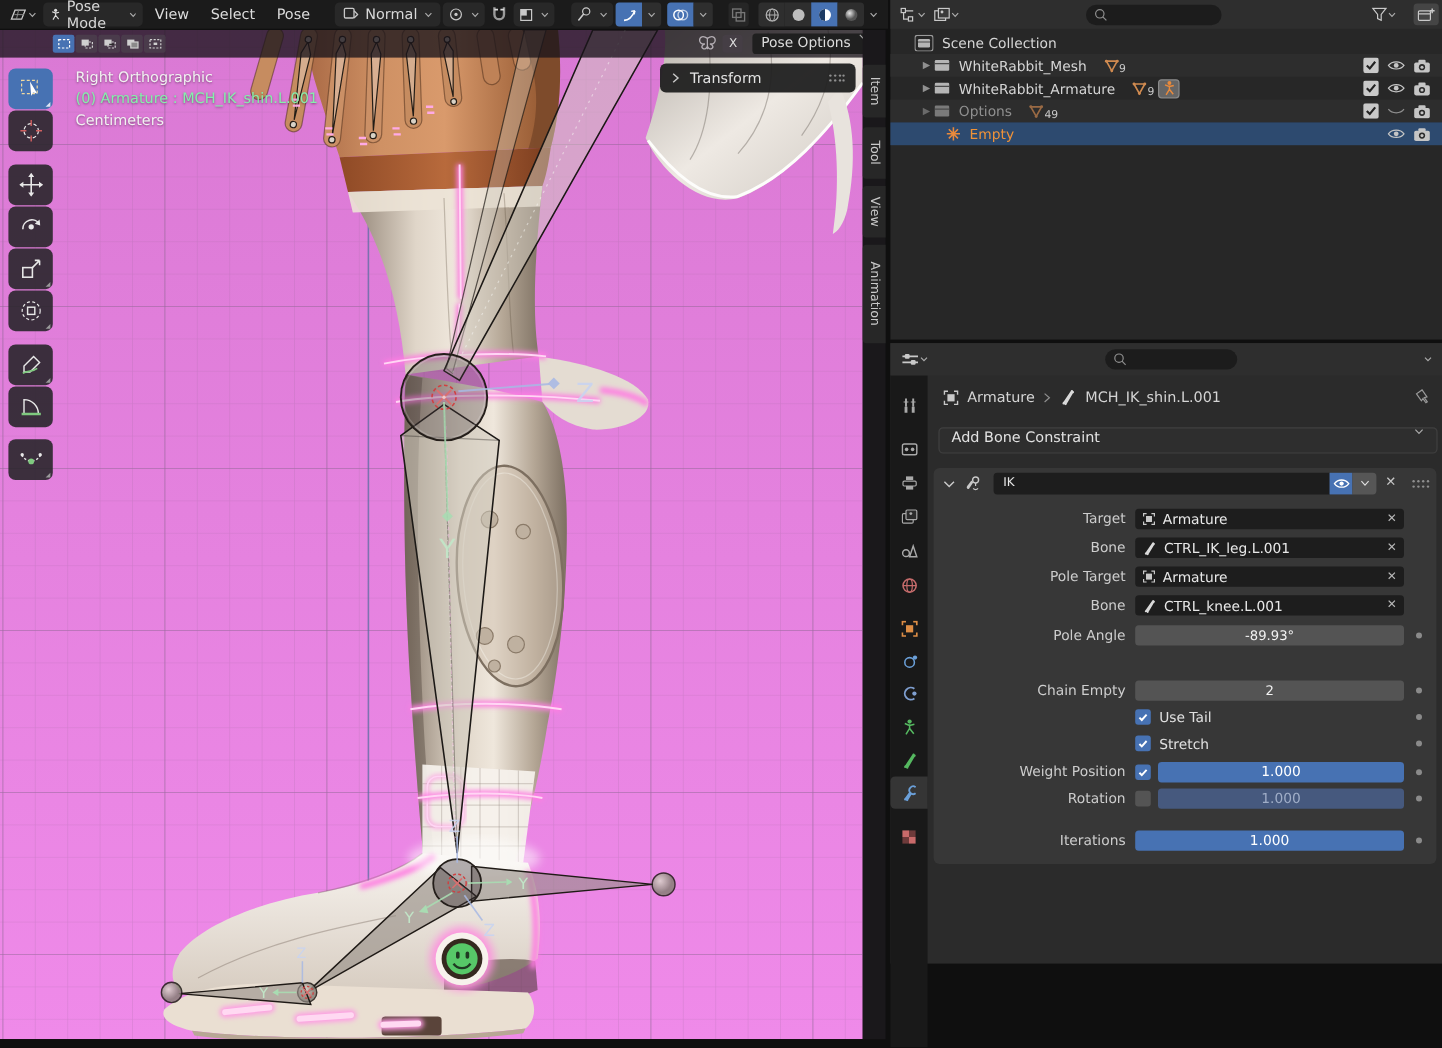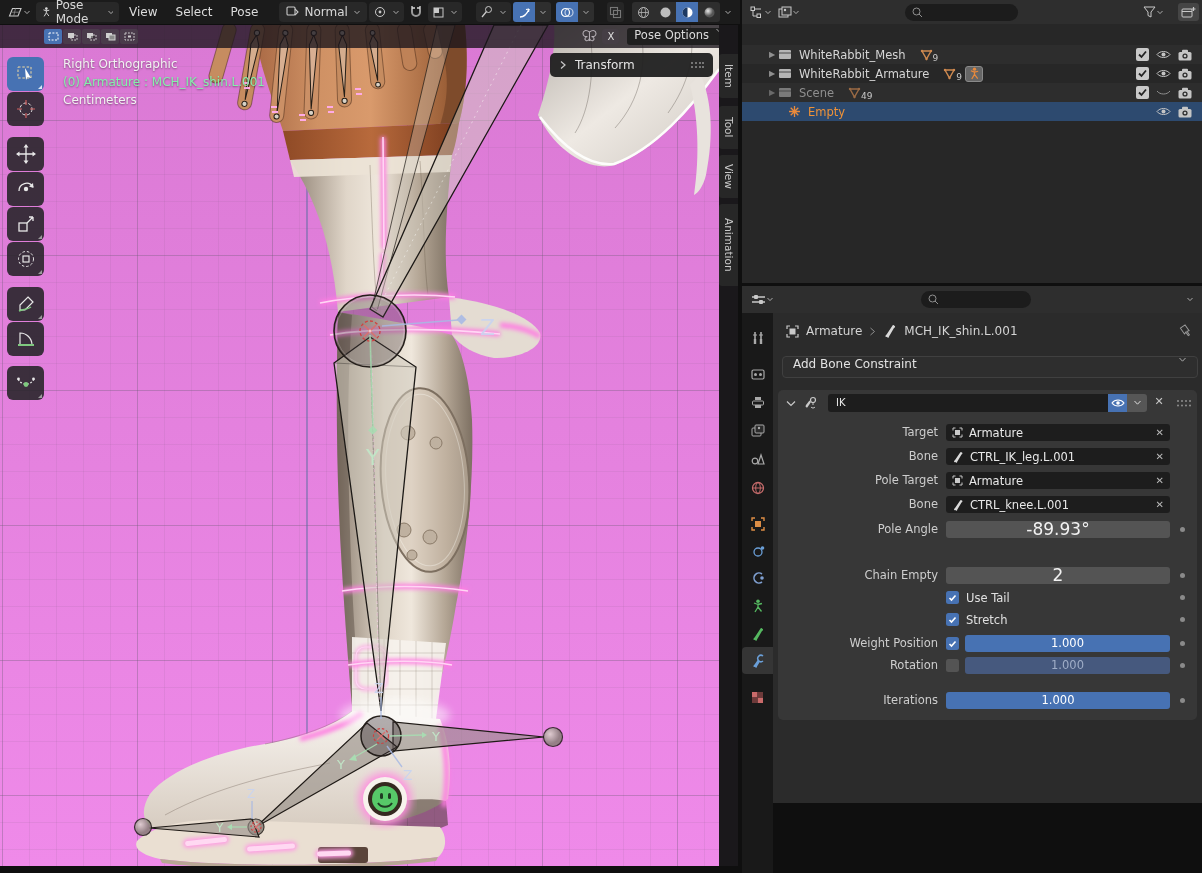--- a/index.html
+++ b/index.html
@@ -56,21 +56,21 @@
 #ikname{position:absolute;left:50px;top:4px;width:280px;height:18px;background:#1d1d1d;border-radius:3px 0 0 3px;color:#e9e9e9;font-size:10px;line-height:18px;padding-left:8px}
 #ikeye{position:absolute;left:330px;top:4px;width:19px;height:18px;background:#4772b3;display:flex;align-items:center;justify-content:center}
 #ikdrop{position:absolute;left:349px;top:4px;width:20px;height:18px;background:#565656;border-radius:0 3px 3px 0;display:flex;align-items:center;justify-content:center}
 #ikx{position:absolute;left:374px;top:5px;width:14px;height:14px;color:#c6c6c6;font-size:11px;text-align:center;line-height:14px}
 .prow{position:absolute;left:8px;width:403px;height:17px}
 .plabel{position:absolute;left:0;top:0;width:152px;text-align:right;font-size:11.5px;color:#cdcdcd;line-height:17px}
 .pctl{position:absolute;left:160px;top:0;width:224px;height:17px}
 .pdot{position:absolute;left:394px;top:6px;width:5px;height:5px;border-radius:50%;background:#8a8a8a}
 .objfield{display:flex;align-items:center;height:17px;background:#1d1d1d;border-radius:3px;padding:0 6px;gap:6px;font-size:11.5px;color:#e8e8e8}
 .objfield .x{margin-left:auto;color:#b9b9b9;font-size:10px}
-.numfield{height:17px;background:#545454;border-radius:3px;text-align:center;line-height:17px;font-size:17px;color:#f2f2f2}
+.numfield{height:17px;background:#545454;border-radius:3px;text-align:center;line-height:17px;font-size:11px;color:#f2f2f2}
 .slider{height:17px;background:#4772b3;border-radius:3px;text-align:center;line-height:17px;font-size:11.5px;color:#fff}
 .slider.dis{background:#46597e;color:#9fadc7}
 .cbx{width:13px;height:13px;border-radius:2.5px;background:#4772b3;display:inline-flex;align-items:center;justify-content:center}
 .cbx.off{background:#545454}
 .cblabel{font-size:11.5px;color:#e0e0e0;margin-left:7px}
 .checkrow{display:flex;align-items:center;height:17px;padding-top:2px}
 svg{display:block}
 </style>
 </head>
 <body>
@@ -642,20 +642,30 @@
     </span>
     <span style="position:absolute;left:436px;width:21px;height:18px;background:#454545;border-radius:3px" class="flex">
       <svg width="15" height="13" style="margin:auto">
           <rect x="1" y="3" width="10" height="8" rx="1" fill="none" stroke="#c9c9c9"></rect>
           <path d="M1 5.5 h10" stroke="#c9c9c9"></path>
           <path d="M12.5 1 v4 M10.5 3 h4" stroke="#c9c9c9" stroke-width="1.2"></path>
         </svg>
     </span>
   </div>
 
+  <div class="orow" style="top:26px">
+    <span style="width:20px"></span>
+    <svg width="16" height="14">
+        <rect x="0.5" y="0.5" width="15" height="13" rx="2" fill="none" stroke="#9a9a9a"></rect>
+        <rect x="3" y="3.5" width="10" height="7" rx="1" fill="#b5b5b5"></rect>
+        <path d="M3 6 h10" stroke="#4a4a4a"></path>
+      </svg>
+    <span style="width:7px"></span>
+      <span>Scene Collection</span>
+  </div>
 
   <div class="orow stripe" style="top:45px">
     <span class="disc" style="margin-left:24px">▶</span>
     <svg width="14" height="11">
         <rect x="1" y="1" width="12" height="9" rx="1" fill="#b5b5b5"></rect>
         <path d="M1 4 h12" stroke="#4a4a4a"></path>
       </svg>
     <span style="width:7px"></span>
       <span>WhiteRabbit_Mesh</span>
     <span style="width:14px"></span>
@@ -725,21 +735,21 @@
     </span>
   </div>
 
   <div class="orow stripe" style="top:83px;color:#8f8f8f">
     <span class="disc" style="margin-left:24px;color:#6a6a6a">▶</span>
     <svg width="14" height="11">
         <rect x="1" y="1" width="12" height="9" rx="1" fill="#7a7a7a"></rect>
         <path d="M1 4 h12" stroke="#4a4a4a"></path>
       </svg>
     <span style="width:7px"></span>
-      <span>Scene</span>
+      <span>Options</span>
     <span style="width:14px"></span>
     <svg width="13" height="12">
         <path d="M2 2 L11 2 L6.5 10 Z" fill="none" stroke="#9a6a44" stroke-width="1.4"></path>
         <circle cx="2" cy="2" r="1.2" fill="#9a6a44"></circle>
         <circle cx="11" cy="2" r="1.2" fill="#9a6a44"></circle>
         <circle cx="6.5" cy="10" r="1.2" fill="#9a6a44"></circle>
       </svg>
     <span class="ocount">49</span>
     <span class="rightctl" style="right:10px">
       <svg width="13" height="13">

